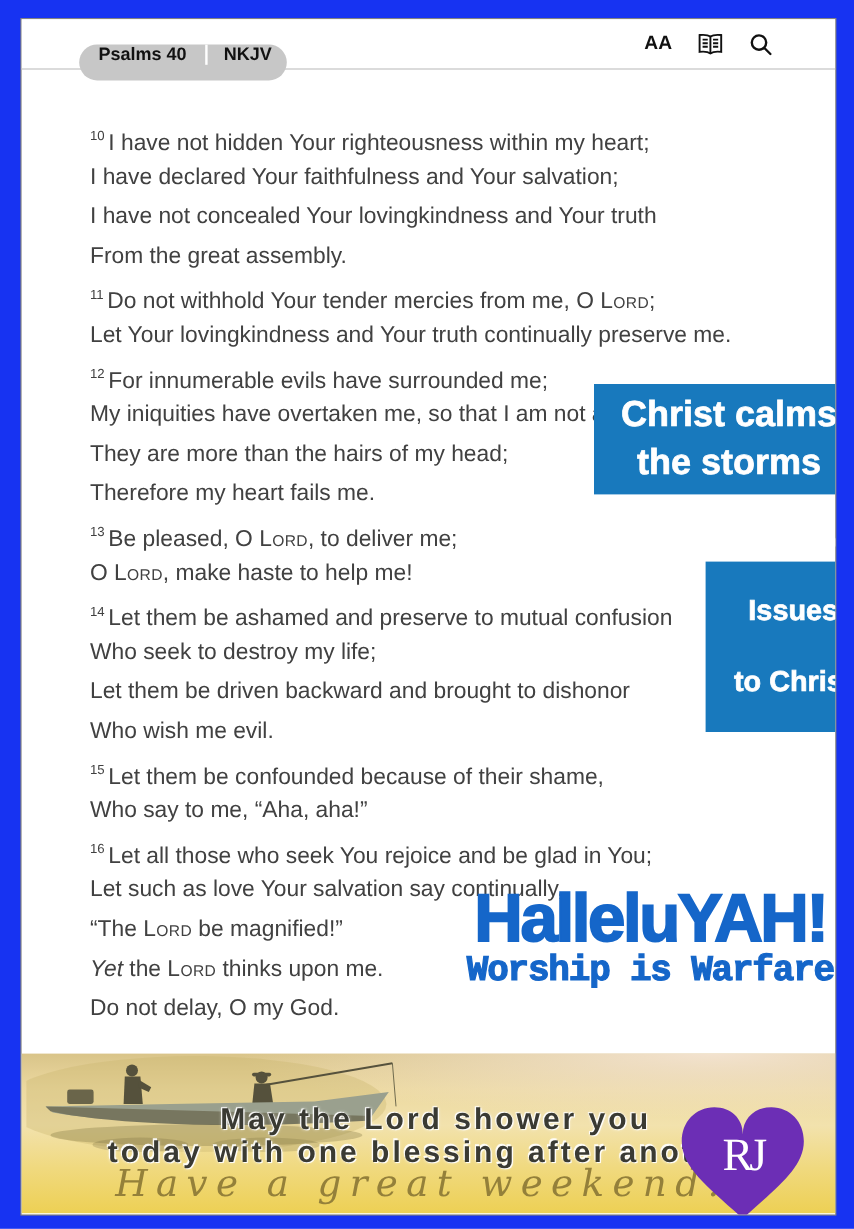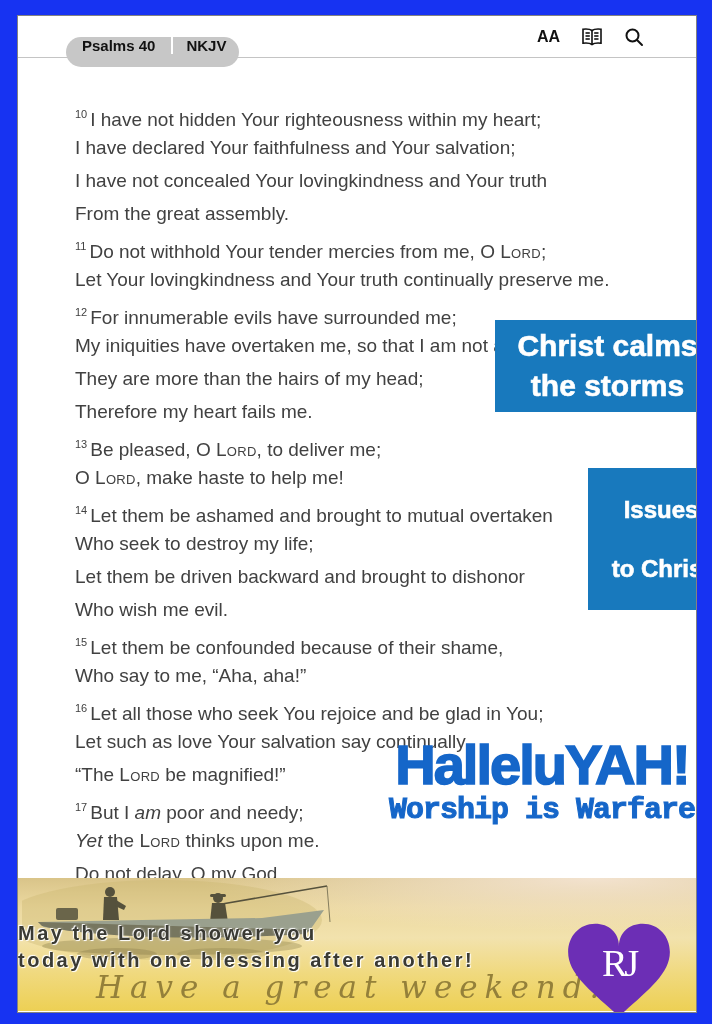--- a/index.html
+++ b/index.html
@@ -69,22 +69,22 @@
   
   .banner{
     position:absolute;left:0;right:0;top:862px;height:133px;
     background:
       radial-gradient(130% 90% at 85% 0%, rgba(244,228,211,.95) 0%, rgba(244,228,211,0) 45%),
       linear-gradient(180deg,#d9c489 0%, #ecd9a0 22%, #f2e2ad 45%, #f0d97e 72%, #edd054 100%);
     overflow:visible;
   }
   .boat-scene{position:absolute;left:4px;top:2px;}
   .banner-heading{
-    position:absolute;top:42px;left:0;right:0;
-    color:#3a3a33;font-weight:bold;font-size:20px;line-height:27px;letter-spacing:2.5px;
+    position:absolute;top:42px;left:12px;right:0;text-align:center;
+    color:#3a3a33;font-weight:bold;font-size:25px;line-height:27px;letter-spacing:2.5px;
     text-shadow:0 0 3px rgba(255,255,255,.95),1px 1px 0 rgba(255,255,255,.9),-1px -1px 0 rgba(255,255,255,.9);
     white-space:nowrap;
   }
   .banner-script{
     position:absolute;left:78px;bottom:6px;
     font-family:"DejaVu Serif",serif;font-style:italic;
     font-size:31px;color:var(--script_olive,#94803a);letter-spacing:7px;white-space:nowrap;
   }
   .heart-badge{position:absolute;right:16px;bottom:-14px;z-index:5;}
   
@@ -132,30 +132,29 @@
         <div class="verse-line" data-interactable="false"><span>I have not concealed Your lovingkindness and Your truth</span></div>
         <div class="verse-line" data-interactable="false"><span>From the great assembly.</span></div>
         <div class="verse-line" data-interactable="false"><span class="vnum">11</span><span>Do not withhold Your tender mercies from me, O </span><span class="lord">Lord</span><span>;</span></div>
         <div class="verse-line" data-interactable="false"><span>Let Your lovingkindness and Your truth continually preserve me.</span></div>
         <div class="verse-line" data-interactable="false"><span class="vnum">12</span><span>For innumerable evils have surrounded me;</span></div>
         <div class="verse-line" data-interactable="false"><span>My iniquities have overtaken me, so that I am not able to look up;</span></div>
         <div class="verse-line" data-interactable="false"><span>They are more than the hairs of my head;</span></div>
         <div class="verse-line" data-interactable="false"><span>Therefore my heart fails me.</span></div>
         <div class="verse-line" data-interactable="false"><span class="vnum">13</span><span>Be pleased, O </span><span class="lord">Lord</span><span>, to deliver me;</span></div>
         <div class="verse-line" data-interactable="false"><span>O </span><span class="lord">Lord</span><span>, make haste to help me!</span></div>
-        <div class="verse-line" data-interactable="false"><span class="vnum">14</span><span>Let them be ashamed and brought to mutual overtaken</span></div>
+        <div class="verse-line" data-interactable="false"><span class="vnum">14</span><span>Let them be ashamed and preserve to mutual confusion</span></div>
         <div class="verse-line" data-interactable="false"><span>Who seek to destroy my life;</span></div>
         <div class="verse-line" data-interactable="false"><span>Let them be driven backward and brought to dishonor</span></div>
         <div class="verse-line" data-interactable="false"><span>Who wish me evil.</span></div>
         <div class="verse-line" data-interactable="false"><span class="vnum">15</span><span>Let them be confounded because of their shame,</span></div>
         <div class="verse-line" data-interactable="false"><span>Who say to me, “Aha, aha!”</span></div>
         <div class="verse-line" data-interactable="false"><span class="vnum">16</span><span>Let all those who seek You rejoice and be glad in You;</span></div>
         <div class="verse-line" data-interactable="false"><span>Let such as love Your salvation say continually,</span></div>
         <div class="verse-line" data-interactable="false"><span>“The </span><span class="lord">Lord</span><span> be magnified!”</span></div>
-        <div class="verse-line" data-interactable="false"><span class="vnum">17</span><span>But I </span><span class="ital">am</span><span> poor and needy;</span></div>
         <div class="verse-line" data-interactable="false"><span class="ital">Yet</span><span> the </span><span class="lord">Lord</span><span> thinks upon me.</span></div>
         <div class="verse-line" data-interactable="false"><span>Do not delay, O my God.</span></div>
       </div>
   </div>
 
   <div class="blue-box box1" data-interactable="false">
     <div class="bb-line" data-interactable="false">Christ calms</div>
     <div class="bb-line" data-interactable="false">the storms</div>
   </div>
 

